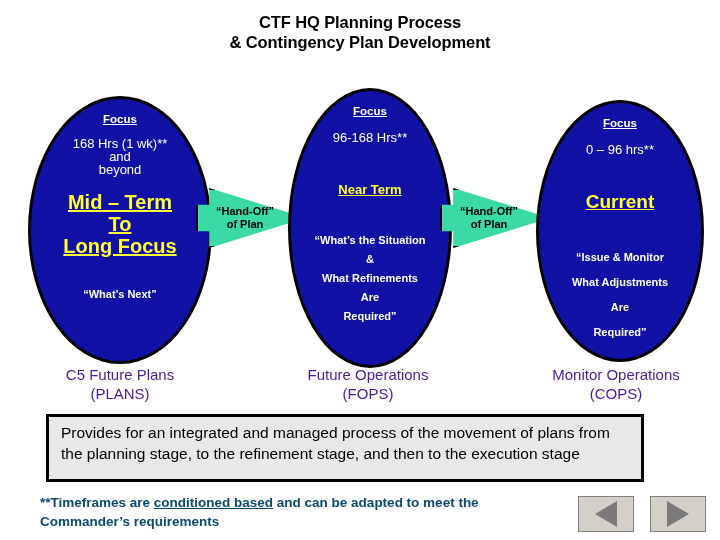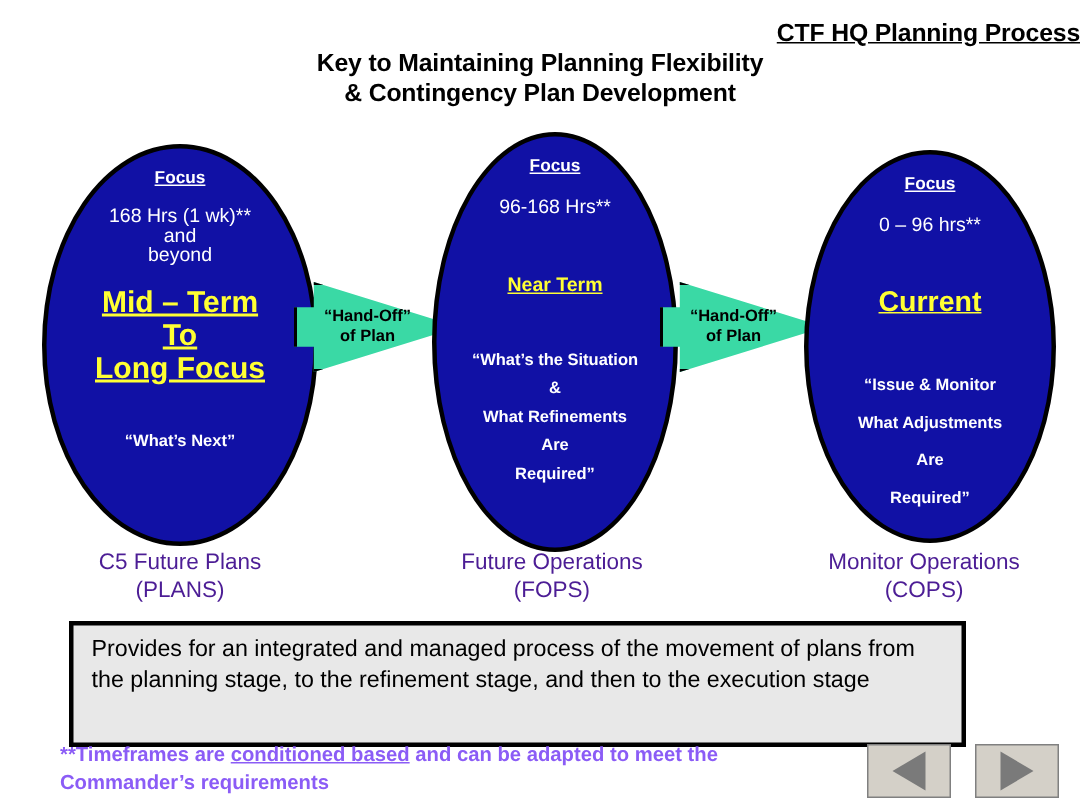--- a/index.html
+++ b/index.html
@@ -21,21 +21,21 @@
     position: absolute;
     left: 0;
     top: 12px;
     width: 720px;
     text-align: center;
     font-weight: bold;
     font-size: 16.5px;
     line-height: 20px;
     letter-spacing: -0.1px;
   }
-  #title-line1 { text-decoration: underline; display: block; text-align: right; }
+  #title-line1 { display: block; }
   #title-line2 { display: block; }
   #title-line3 { display: block; }
 
   
   .ellipse {
     position: absolute;
     background: #1111a5;
     border: 3px solid #000000;
     border-radius: 50%;
     box-sizing: border-box;
@@ -144,40 +144,40 @@
   #caption-plans { left: 20px;  top: 365px; width: 200px; }
   #caption-fops  { left: 268px; top: 365px; width: 200px; }
   #caption-cops  { left: 512px; top: 365px; width: 208px; }
 
   
   #summary-box {
     position: absolute;
     left: 46px;
     top: 414px;
     width: 598px;
-    height: 84px;
+    height: 68px;
     background: #e8e8e8;
     border: 3px solid #000000;
     box-sizing: border-box;
     padding: 5px 10px 0 12px;
     font-size: 15.5px;
     line-height: 21px;
     color: #000000;
   }
 
   
   #footnote {
     position: absolute;
     left: 40px;
     top: 493px;
     width: 530px;
     font-size: 13.5px;
     line-height: 19px;
     font-weight: bold;
-    color: #8b5cf6;
+    color: #0c4a6e;
   }
   #footnote u { text-decoration: underline; }
 
   
   .nav-button {
     position: absolute;
     width: 56px;
     height: 36px;
     background: #d4d0c8;
     border: 1px solid #808080;
@@ -194,21 +194,20 @@
     border-bottom: 13px solid transparent;
   }
   .tri-left  { border-right: 22px solid #7a7a7a; }
   .tri-right { border-left: 22px solid #7a7a7a; }
 </style>
 </head>
 <body>
 
 <div id="title-block">
   <span id="title-line1">CTF HQ Planning Process</span>
-  <span id="title-line2">Key to Maintaining Planning Flexibility</span>
   <span id="title-line3">&amp; Contingency Plan Development</span>
 </div>
 
 <div class="ellipse" id="ellipse-plans">
   <div class="focus-label" id="plans-focus">Focus</div>
   <div class="timeframe" id="plans-time" style="white-space:pre-line;">168 Hrs (1 wk)**
 and
 beyond</div>
   <div class="phase-title" id="plans-phase" style="white-space:pre-line;">Mid – Term
 To

